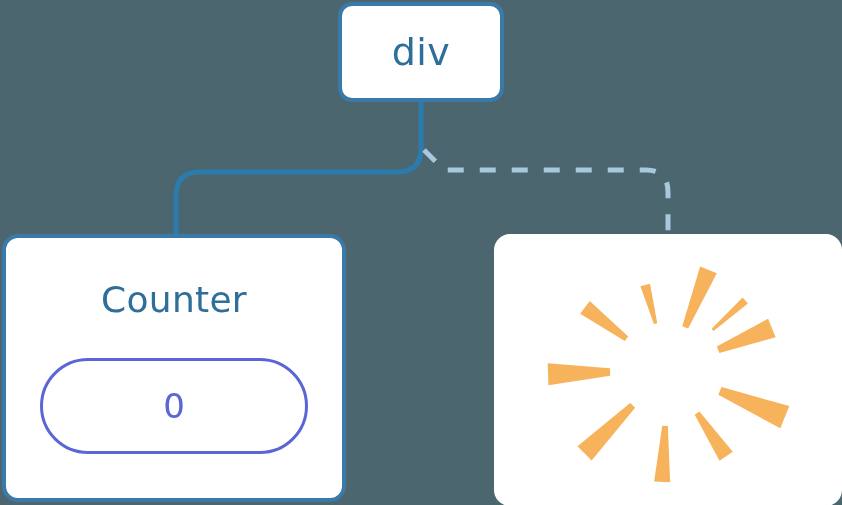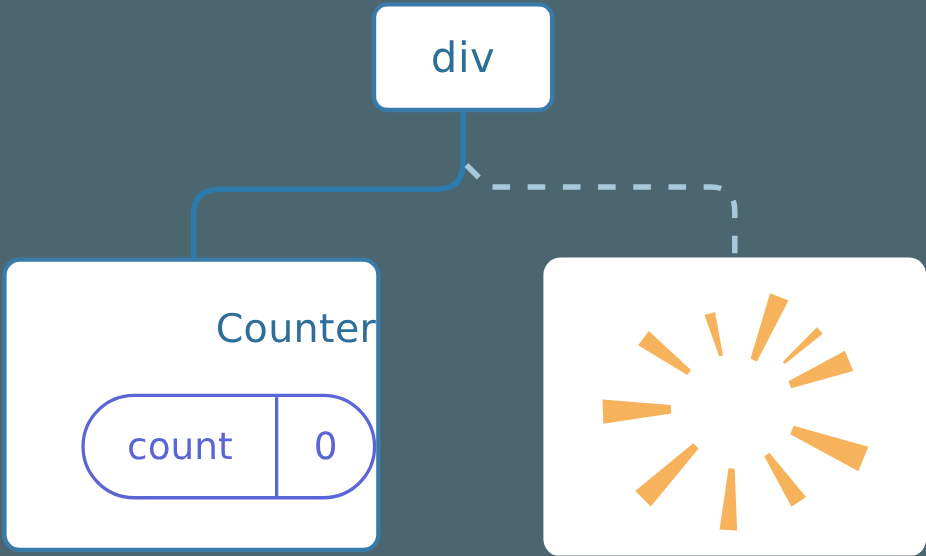--- a/index.html
+++ b/index.html
@@ -59,21 +59,21 @@
   }
 
   #node-counter {
     left: 2px;
     top: 234px;
     width: 344px;
     height: 268px;
     border-radius: 16px;
     display: flex;
     flex-direction: column;
-    align-items: flex-end;
+    align-items: center;
     padding-top: 44px;
   }
   #node-counter .node-label {
     font-size: 36px;
     color: #2e6f99;
     line-height: 1;
     letter-spacing: 0.3px;
   }
 
   
@@ -140,21 +140,20 @@
   </svg>
 
   <div class="node bordered" id="node-div">
     <span class="node-label">div</span>
   </div>
 
   <div class="node bordered" id="node-counter">
     <span class="node-label">Counter</span>
 
     <div class="state-pill">
-      <div class="pill-key">count</div>
       <div class="pill-val">0</div>
     </div>
   </div>
 
   <div class="node" id="node-effect">
     <div class="burst-wrap">
       <svg id="burst-svg" width="320" height="268" viewBox="-160 -134 320 268">
           <polygon points="20.15,-41.47 48.80,-96.76 32.11,-103.51 14.31,-43.83" fill="#f7b25c"></polygon>
           <polygon points="-10.73,-46.82 -17.95,-86.30 -27.61,-83.71 -14.11,-45.91" fill="#f7b25c"></polygon>
           <polygon points="-39.84,-33.53 -78.24,-68.98 -87.87,-56.20 -43.21,-29.06" fill="#f7b25c"></polygon>

